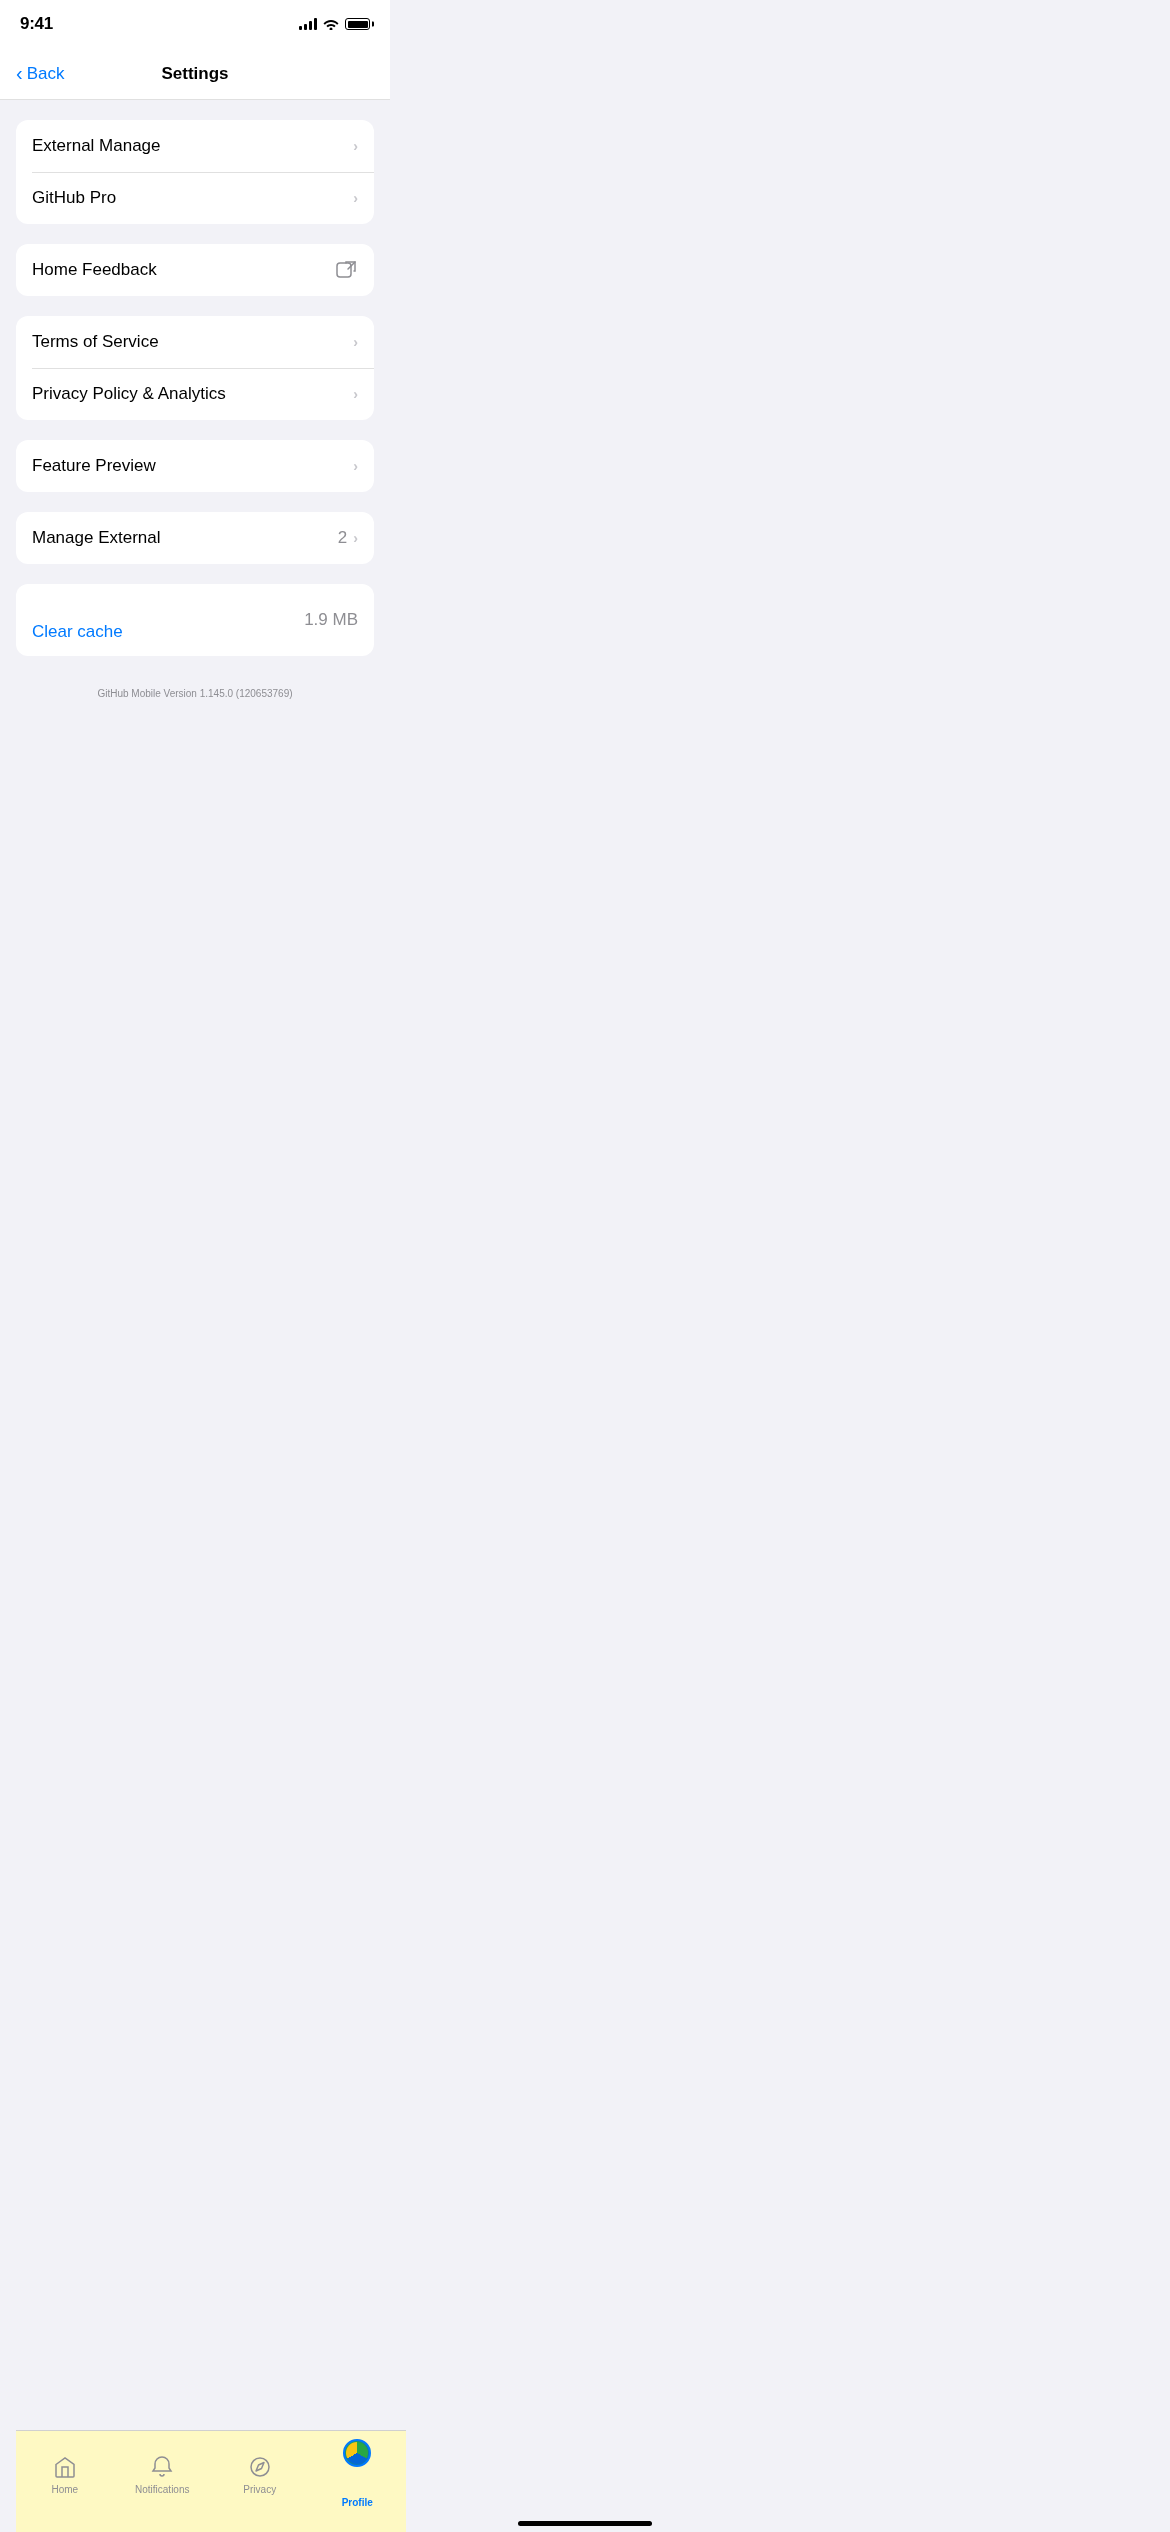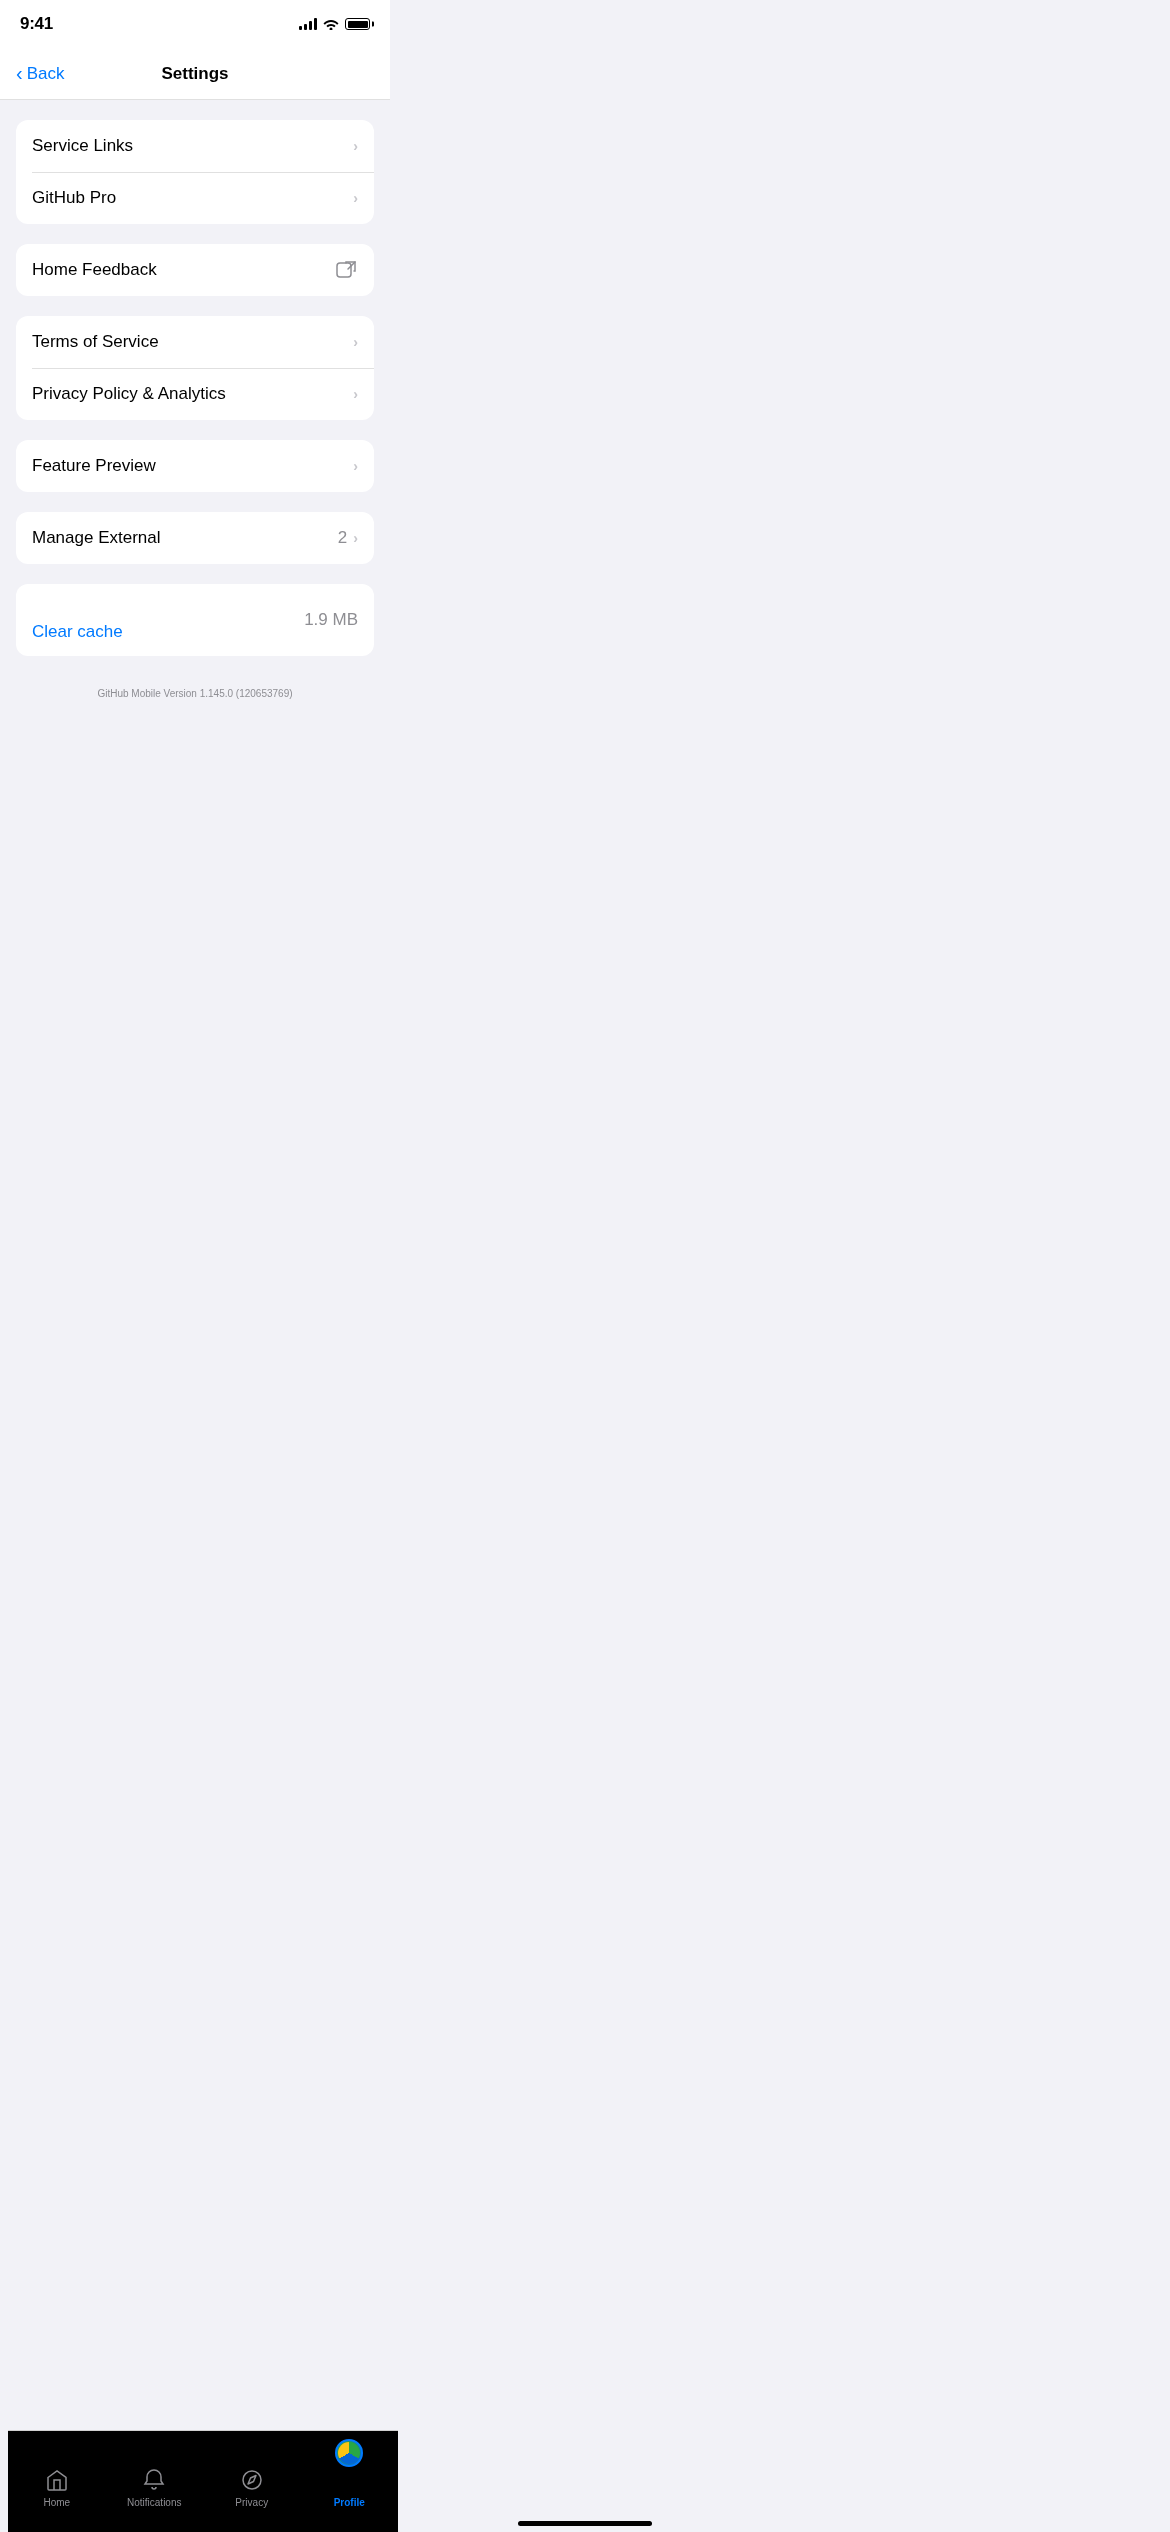--- a/index.html
+++ b/index.html
@@ -192,29 +192,29 @@
     
     .version-text {
       text-align: center;
       font-size: 10px;
       color: #8e8e93;
       padding: 12px 13px 24px;
     }
 
     
     .tab-bar {
-      background: #000000;
+      background: #fef9c3;
       border-top: 0.5px solid #d0d0d0;
       display: flex;
-      align-items: flex-end;
+      align-items: center;
       justify-content: space-around;
       padding: 8px 0 24px;
       position: fixed;
       bottom: 0;
-      left: 8px;
+      left: 16px;
       width: 390px;
     }
 
     .tab-item {
       display: flex;
       flex-direction: column;
       align-items: center;
       gap: 3px;
       cursor: pointer;
       min-width: 60px;
@@ -311,21 +311,21 @@
     <span>Back</span>
   </a>
   <span class="nav-title">Settings</span>
 </div>
 
 <div class="content">
 
   <div class="settings-section">
     <div class="settings-group">
       <div class="settings-row">
-        <span class="settings-row-label">Service Links</span>
+        <span class="settings-row-label">External Manage</span>
         <div class="settings-row-right">
           <span class="chevron-right">›</span>
         </div>
       </div>
       <div class="settings-row">
         <span class="settings-row-label">GitHub Pro</span>
         <div class="settings-row-right">
           <span class="chevron-right">›</span>
         </div>
       </div>

